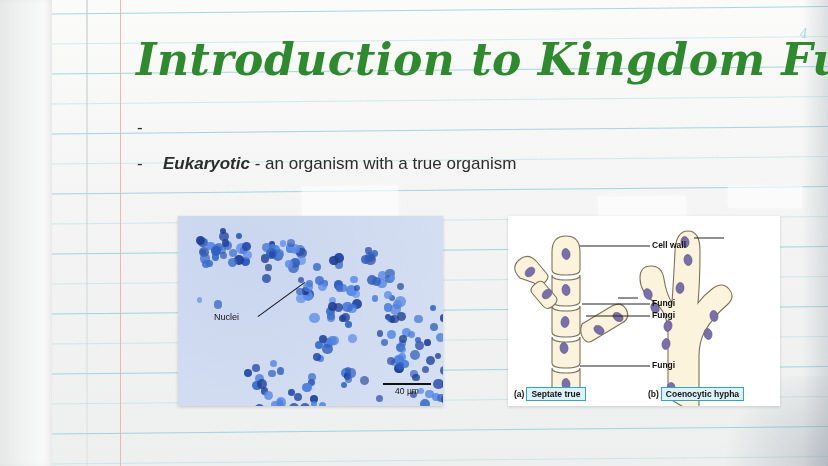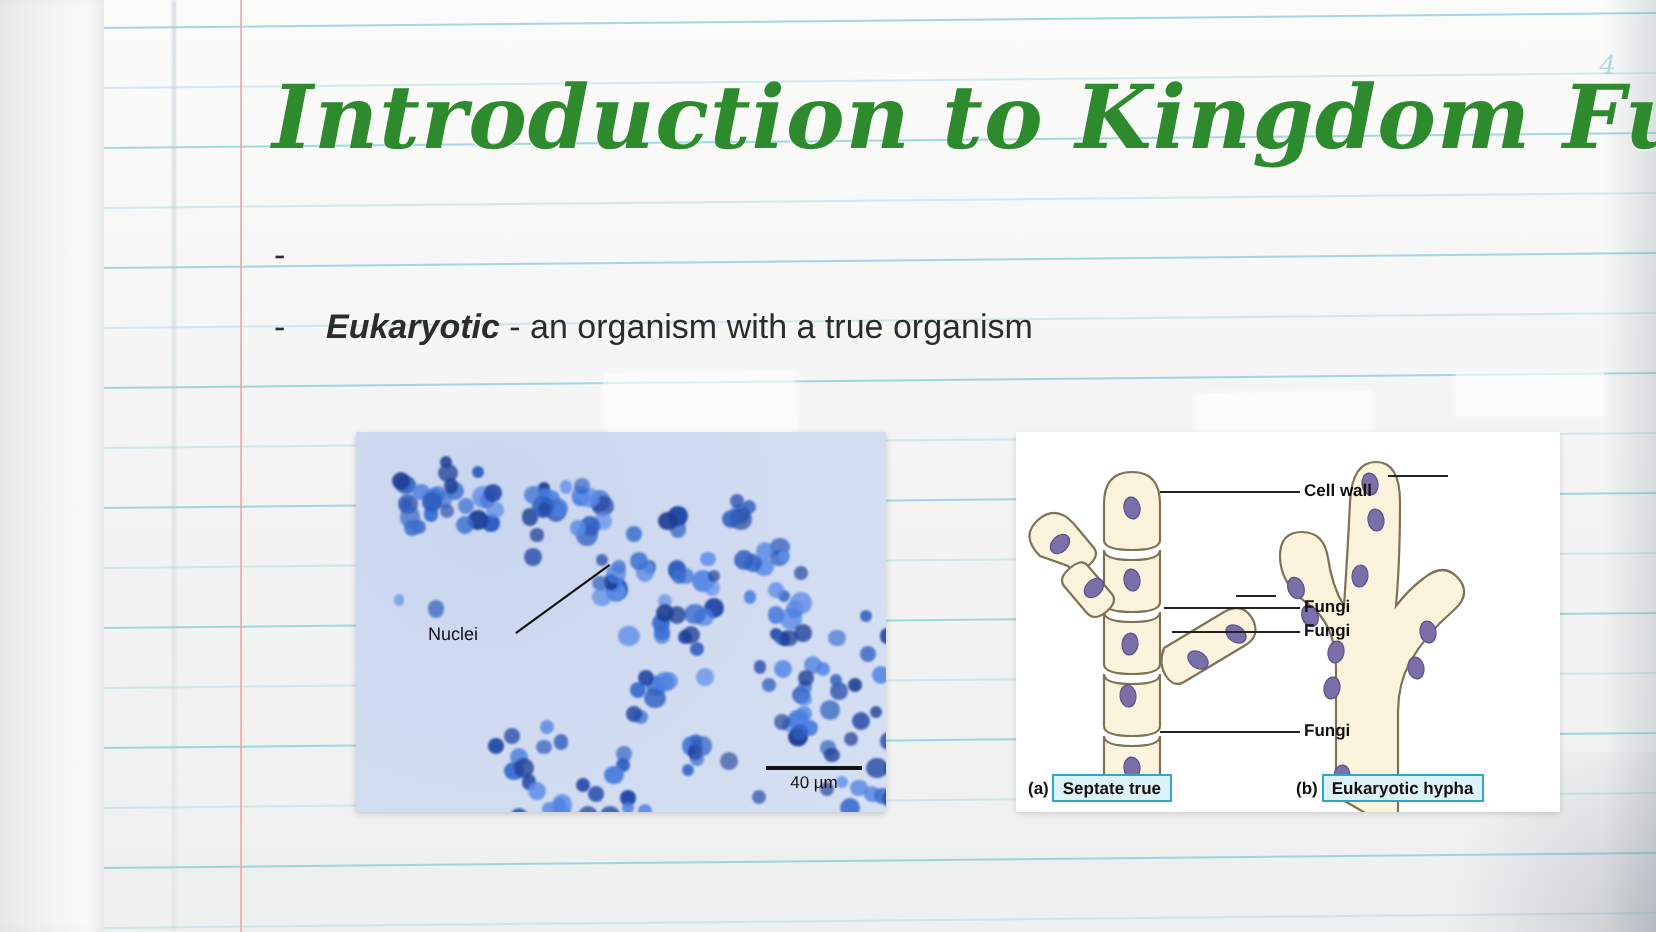--- a/index.html
+++ b/index.html
@@ -389,17 +389,17 @@
 
     <div class="dlabel" style="left:144px;top:24px;">Cell wall</div>
     <div class="dlabel" style="left:144px;top:82px;">Fungi</div>
     <div class="dlabel" style="left:144px;top:94px;">Fungi</div>
     <div class="dlabel" style="left:144px;top:144px;">Fungi</div>
 
     <div class="caption" style="left:6px;">
       <span class="caplet">(a)</span><span class="capbox">Septate true</span>
     </div>
     <div class="caption" style="left:140px;">
-      <span class="caplet">(b)</span><span class="capbox">Eukaryotic hypha</span>
+      <span class="caplet">(b)</span><span class="capbox">Coenocytic hypha</span>
     </div>
   </div>
 
 </div>
 
 </body></html>

